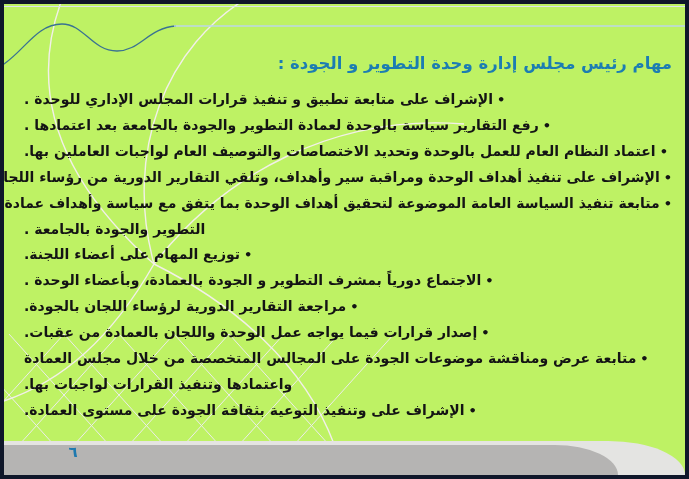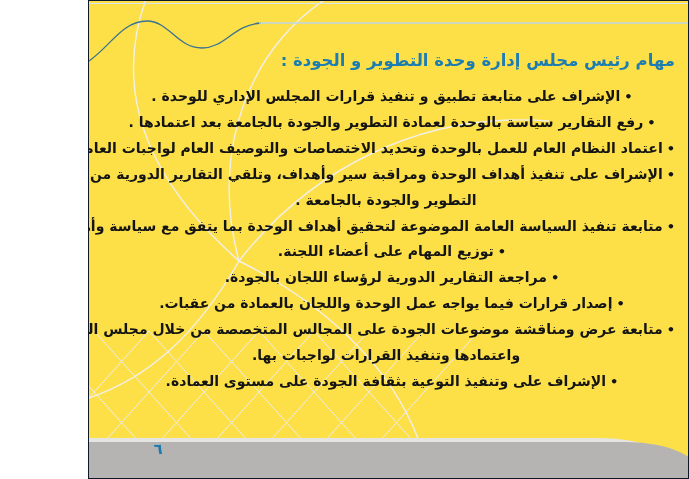--- a/index.html
+++ b/index.html
@@ -3,26 +3,26 @@
 <meta charset="utf-8">
 <style>
   html, body {
     margin: 0;
     padding: 0;
     background: #ffffff;
     font-family: "DejaVu Sans", sans-serif;
   }
   .page {
     position: relative;
-    width: 601px;
+    width: 689px;
     height: 479px;
-    background: #fde047;
+    background: #bef264;
     overflow: hidden;
     box-sizing: border-box;
-    border: 1px solid #0f172a;
+    border: 4px solid #0f172a;
     direction: rtl;
   }
   
   .top-border {
     position: absolute;
     top: 2px; left: 0; right: 0;
     height: 1px;
     background: #dce5ee;
   }
   
@@ -49,21 +49,21 @@
     text-align: right;
     direction: rtl;
     letter-spacing: 0.2px;
   }
   .content {
     position: absolute;
     top: 83px;
     right: 13px;
     left: 20px;
     direction: rtl;
-    text-align: center;
+    text-align: left;
   }
   .line {
     line-height: 25.9px;
     font-size: 14px;
     font-weight: bold;
     color: #141414;
     white-space: nowrap;
     direction: rtl;
   }
   .line .bullet {
@@ -152,32 +152,35 @@
   </div>
 
   <div class="line">
     <span class="bullet">•</span><span class="line-text">اعتماد النظام العام للعمل بالوحدة وتحديد الاختصاصات والتوصيف العام لواجبات العاملين بها.</span>
   </div>
 
   <div class="line">
     <span class="bullet">•</span><span class="line-text">الإشراف على تنفيذ أهداف الوحدة ومراقبة سير وأهداف، وتلقي التقارير الدورية من رؤساء اللجان.</span>
   </div>
 
+  <div class="line">
+    <span class="bullet">•</span><span class="line-text">متابعة تنفيذ السياسة العامة الموضوعة لتحقيق أهداف الوحدة بما يتفق مع سياسة وأهداف عمادة</span>
+  </div>
+
   <div class="line continuation">
     <span class="line-text">التطوير والجودة بالجامعة .</span>
   </div>
 
   <div class="line">
-    <span class="bullet">•</span><span class="line-text">متابعة تنفيذ السياسة العامة الموضوعة لتحقيق أهداف الوحدة بما يتفق مع سياسة وأهداف عمادة</span>
-  </div>
-
-  <div class="line">
     <span class="bullet">•</span><span class="line-text">توزيع المهام على أعضاء اللجنة.</span>
   </div>
 
+  <div class="line">
+    <span class="bullet">•</span><span class="line-text">الاجتماع دورياً بمشرف التطوير و الجودة بالعمادة، وبأعضاء الوحدة .</span>
+  </div>
 
   <div class="line">
     <span class="bullet">•</span><span class="line-text">مراجعة التقارير الدورية لرؤساء اللجان بالجودة.</span>
   </div>
 
   <div class="line">
     <span class="bullet">•</span><span class="line-text">إصدار قرارات فيما يواجه عمل الوحدة واللجان بالعمادة من عقبات.</span>
   </div>
 
   <div class="line">

